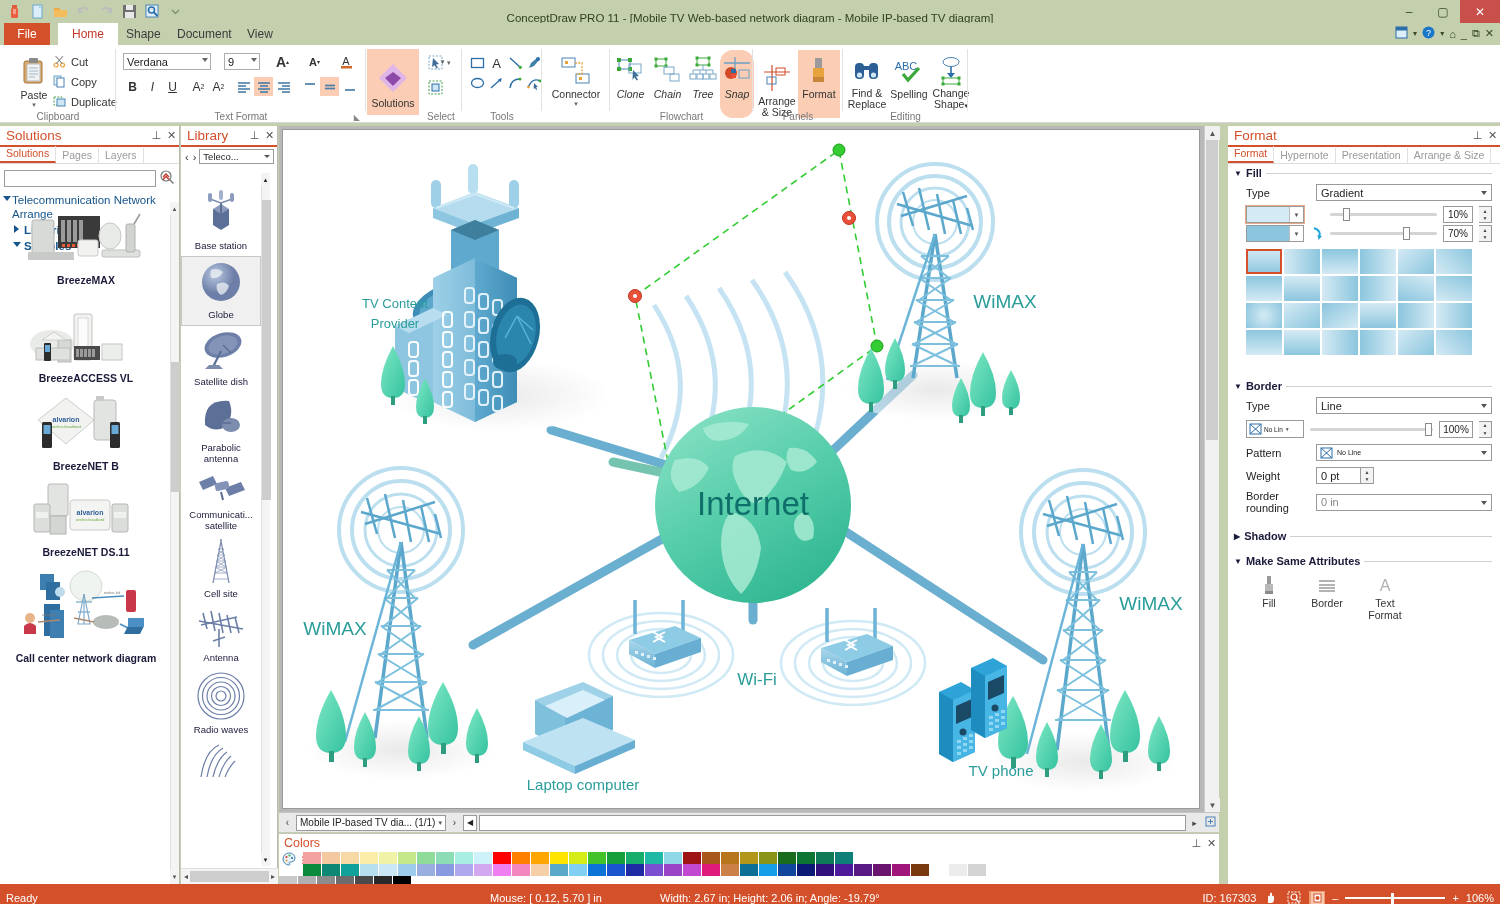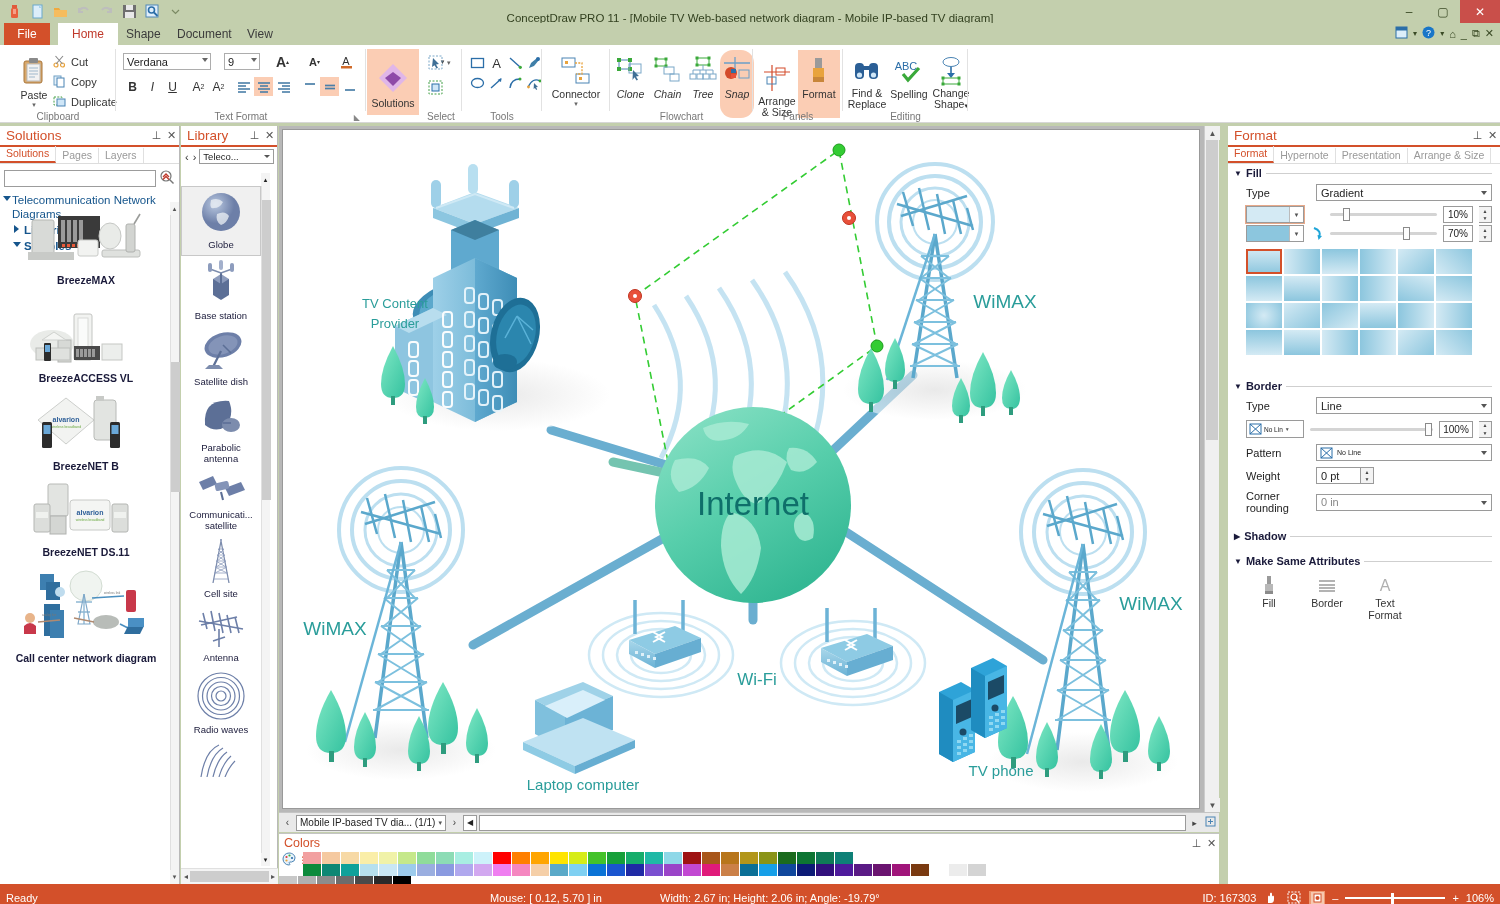--- a/index.html
+++ b/index.html
@@ -697,21 +697,21 @@
         <svg width="16" height="16" viewBox="0 0 16 16">
             <circle cx="7" cy="7" r="5" fill="none" stroke="#777" stroke-width="1.2"></circle>
             <path d="M10.5 10.5L14.5 14.5" stroke="#777" stroke-width="1.4"></path>
             <path d="M4 8l3-3 3 3M4 10.5l3-3 3 3" stroke="#c0392b" stroke-width="1.3" fill="none"></path>
           </svg>
       </span>
     </div>
     <div>
       <div class="treeitem">
         <span class="tri down"></span>
-        <span>Telecommunication Network Diagrams</span>
+        <span>Telecommunication Network Arrange</span>
       </div>
       <div class="treeitem" style="padding-left:24px; font-weight:bold;">
         <span class="tri right" style="left:14px; top:3px;"></span>
         <span>Libraries</span>
       </div>
       <div class="treeitem" style="padding-left:24px; font-weight:bold;">
         <span class="tri down" style="left:13px; top:4px;"></span>
         <span>Samples</span>
       </div>
     </div>
@@ -839,44 +839,44 @@
     <div class="lib-nav">
       <span class="nb">‹</span>
       <span class="nb">›</span>
       <span class="lib-sel">
         <span>Teleco...</span>
         <span style="position:absolute; right:3px; top:5px; border-left:3px solid transparent; border-right:3px solid transparent; border-top:3.5px solid #555;"></span>
       </span>
     </div>
 
     <div class="lib-items">
+      <div class="lib-item">
+        <svg width="48" height="48" viewBox="0 0 48 48">
+          <path d="M16 20 h16 v16 l-8 5 l-8 -5 z" fill="#5c6f96"></path>
+          <path d="M16 20 l8 -5 l8 5 l-8 5 z" fill="#8d9cbd"></path>
+          <path d="M24 25 v-12" stroke="#5c6f96" stroke-width="2"></path>
+          <path d="M13 10 l11 4 l11 -4" fill="none" stroke="#7c8cad" stroke-width="1.6"></path>
+          <rect x="11" y="4" width="4" height="9" rx="2" fill="#8d9cbd"></rect>
+          <rect x="22" y="1" width="4" height="10" rx="2" fill="#a3b0cc"></rect>
+          <rect x="33" y="4" width="4" height="9" rx="2" fill="#8d9cbd"></rect>
+        </svg>
+        <div class="lcap">Base station</div>
+      </div>
       <div class="lib-item sel">
         <svg width="48" height="46" viewBox="0 0 48 46">
           <defs>
               <radialGradient id="gg" cx="35%" cy="30%">
                 <stop offset="0%" stop-color="#b9c8e0"></stop>
                 <stop offset="100%" stop-color="#6d7fa8"></stop>
               </radialGradient>
             </defs>
           <circle cx="24" cy="22" r="19" fill="url(#gg)"></circle>
           <path d="M14 10 q7 -3 12 2 q-3 6 -9 6 q-5 2 -3 -8z M20 24 q8 -4 12 2 q-2 7 -8 9 q-6 -4 -4 -11z" fill="#eef1f6" opacity=".75"></path>
         </svg>
         <div class="lcap">Globe</div>
-      </div>
-      <div class="lib-item">
-        <svg width="48" height="48" viewBox="0 0 48 48">
-          <path d="M16 20 h16 v16 l-8 5 l-8 -5 z" fill="#5c6f96"></path>
-          <path d="M16 20 l8 -5 l8 5 l-8 5 z" fill="#8d9cbd"></path>
-          <path d="M24 25 v-12" stroke="#5c6f96" stroke-width="2"></path>
-          <path d="M13 10 l11 4 l11 -4" fill="none" stroke="#7c8cad" stroke-width="1.6"></path>
-          <rect x="11" y="4" width="4" height="9" rx="2" fill="#8d9cbd"></rect>
-          <rect x="22" y="1" width="4" height="10" rx="2" fill="#a3b0cc"></rect>
-          <rect x="33" y="4" width="4" height="9" rx="2" fill="#8d9cbd"></rect>
-        </svg>
-        <div class="lcap">Base station</div>
       </div>
       <div class="lib-item">
         <svg width="52" height="44" viewBox="0 0 52 44">
           <ellipse cx="28" cy="16" rx="19" ry="12" transform="rotate(-18 28 16)" fill="#6d7fa8"></ellipse>
           <ellipse cx="28" cy="16" rx="15" ry="9" transform="rotate(-18 28 16)" fill="#8494b8"></ellipse>
           <path d="M26 22 L18 38" stroke="#5c6f96" stroke-width="2.2"></path>
           <path d="M10 40 h18 l-4 -4 h-10 z" fill="#7c8cad"></path>
           <path d="M28 16 L36 24" stroke="#5c6f96" stroke-width="1.6"></path>
         </svg>
         <div class="lcap">Satellite dish</div>
@@ -1561,21 +1561,21 @@
     </div>
     <div class="frow">
       <span class="flab">Weight</span>
       <span style="width:45px; height:17px; border:1px solid #9a9a9a; background:#fff; display:flex; align-items:center; padding-left:4px; font-size:11px;">0 pt</span>
       <span class="spinbtns">
           <div>▲</div>
           <div>▼</div>
         </span>
     </div>
     <div class="frow">
-      <span class="flab">Corner rounding</span>
+      <span class="flab">Border rounding</span>
       <span class="fsel" style="color:#888;">
         <span>0 in</span>
         <span class="car"></span>
       </span>
     </div>
 
     <div class="sect" style="margin-top:10px;">
       <span style="font-size:8px;">▶</span>
       <span>Shadow</span>
       <span class="ln"></span>

